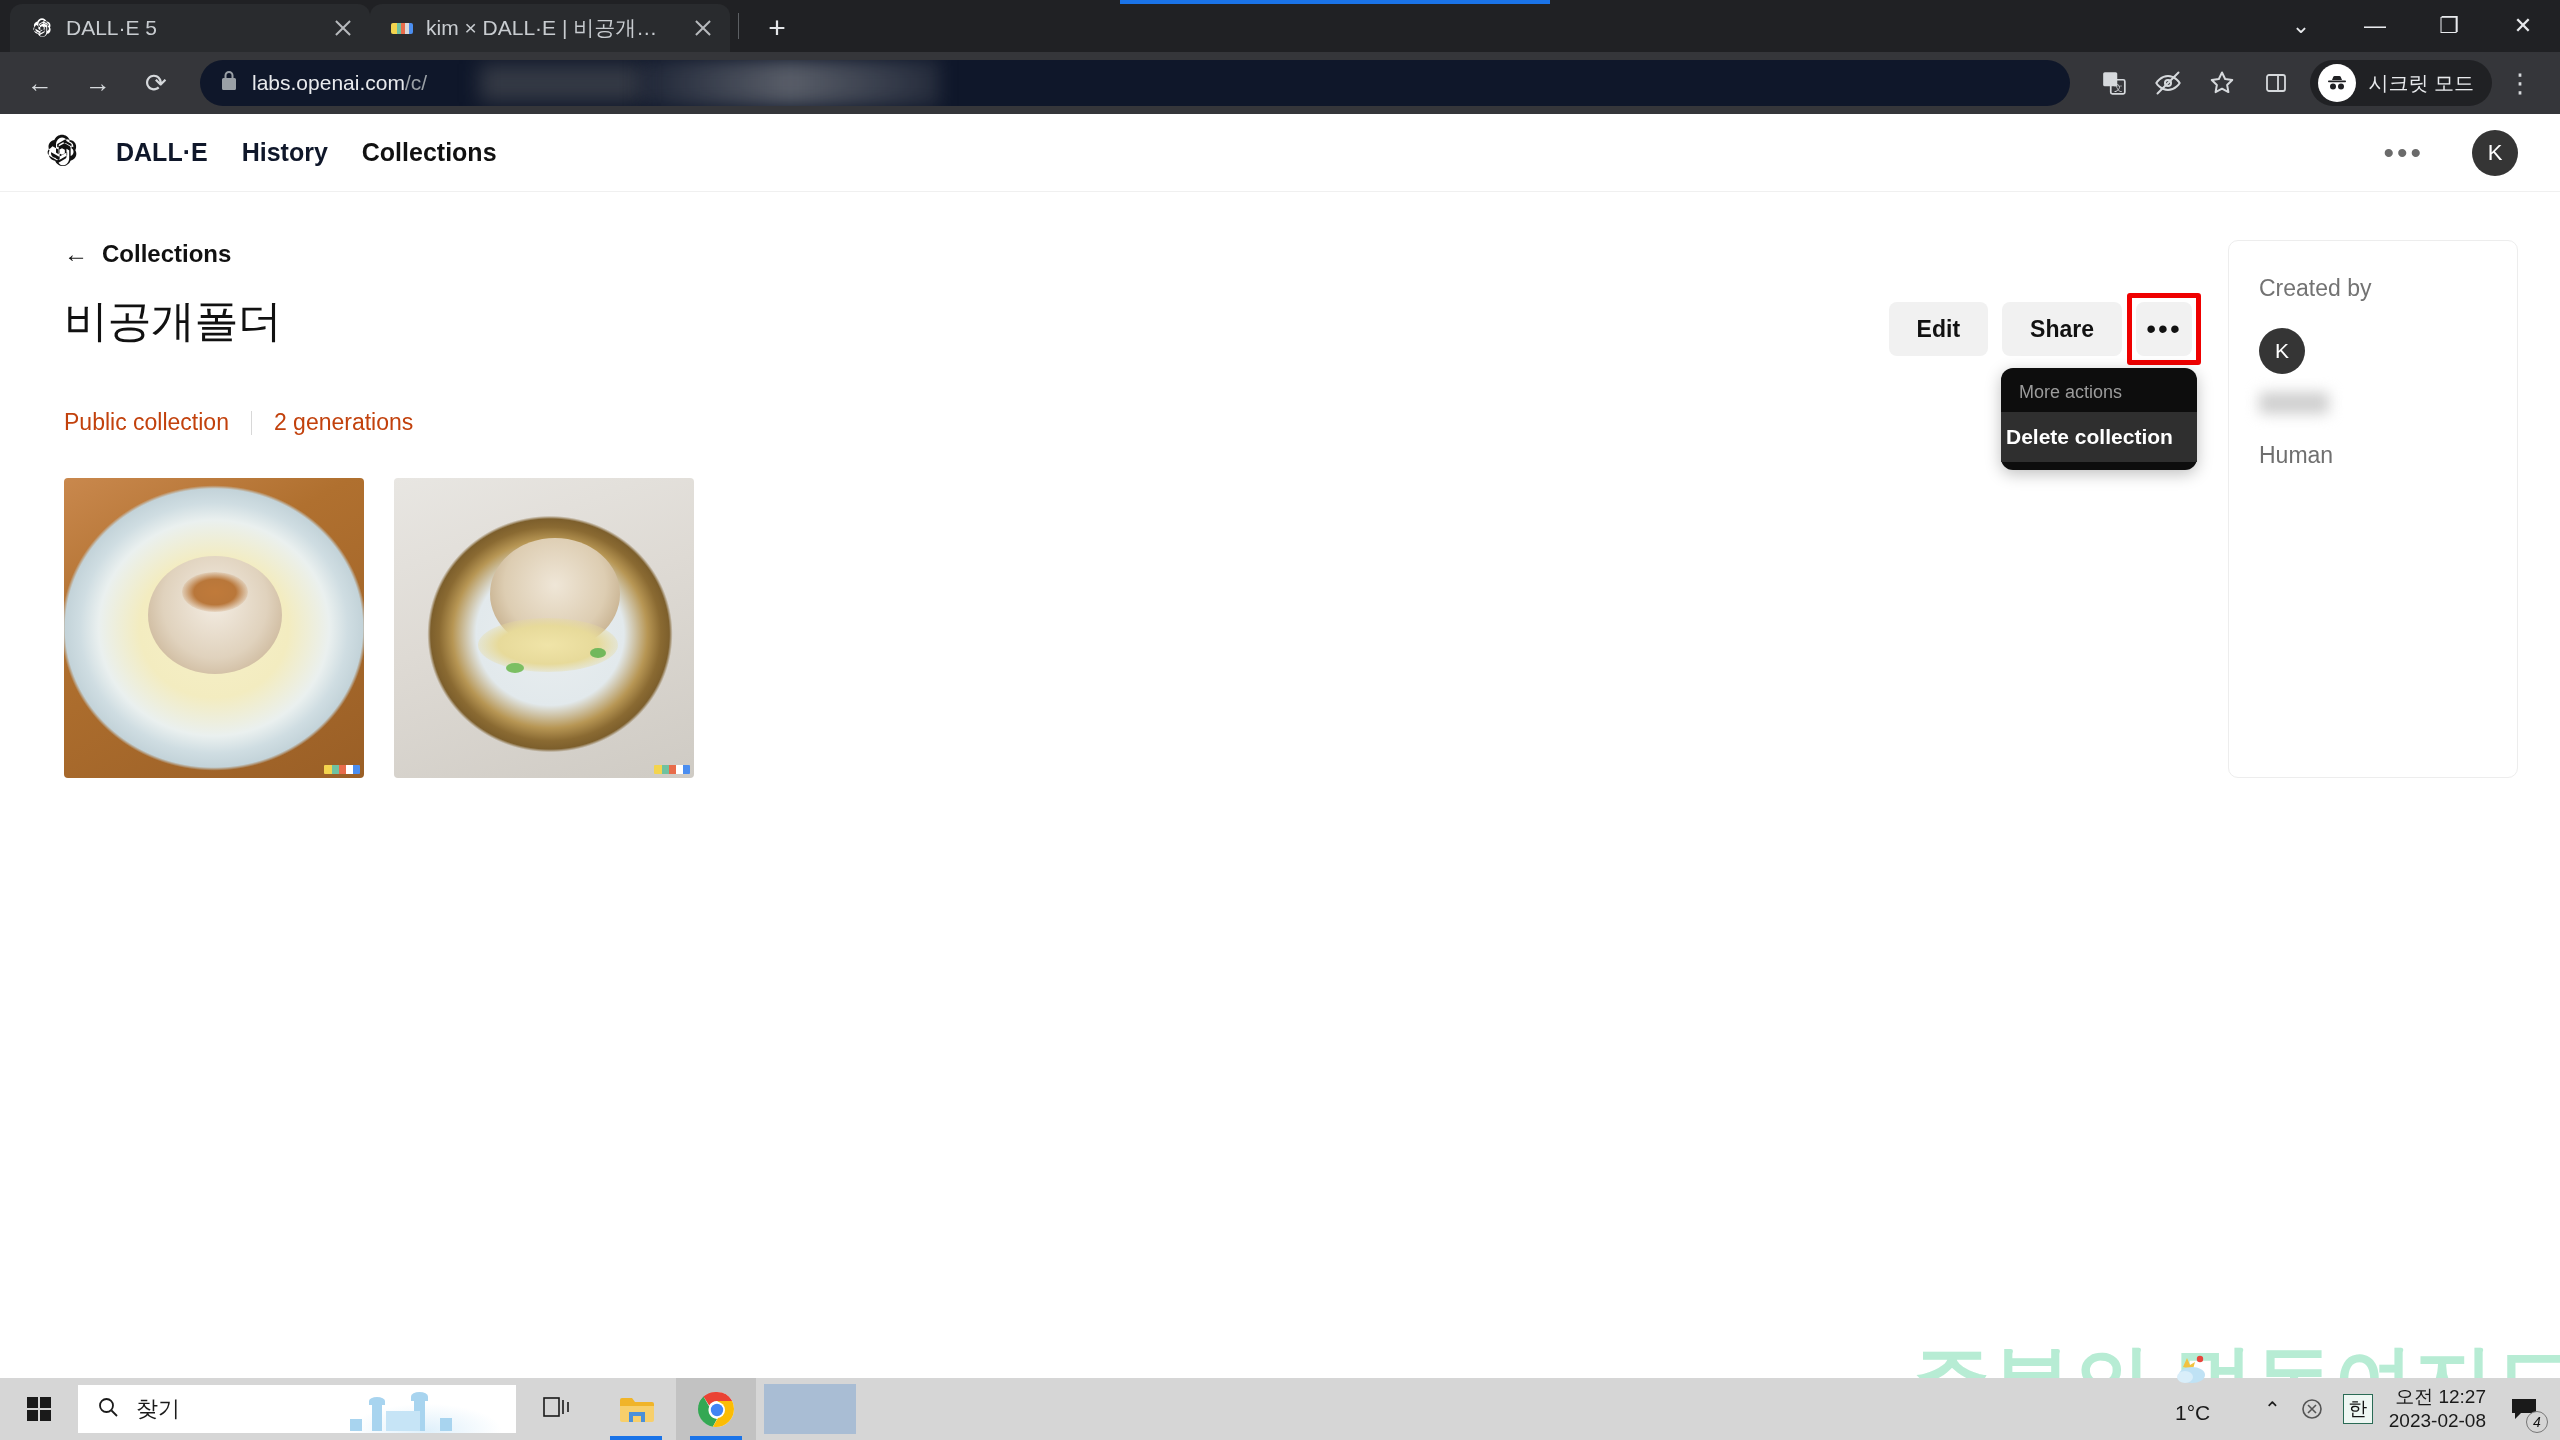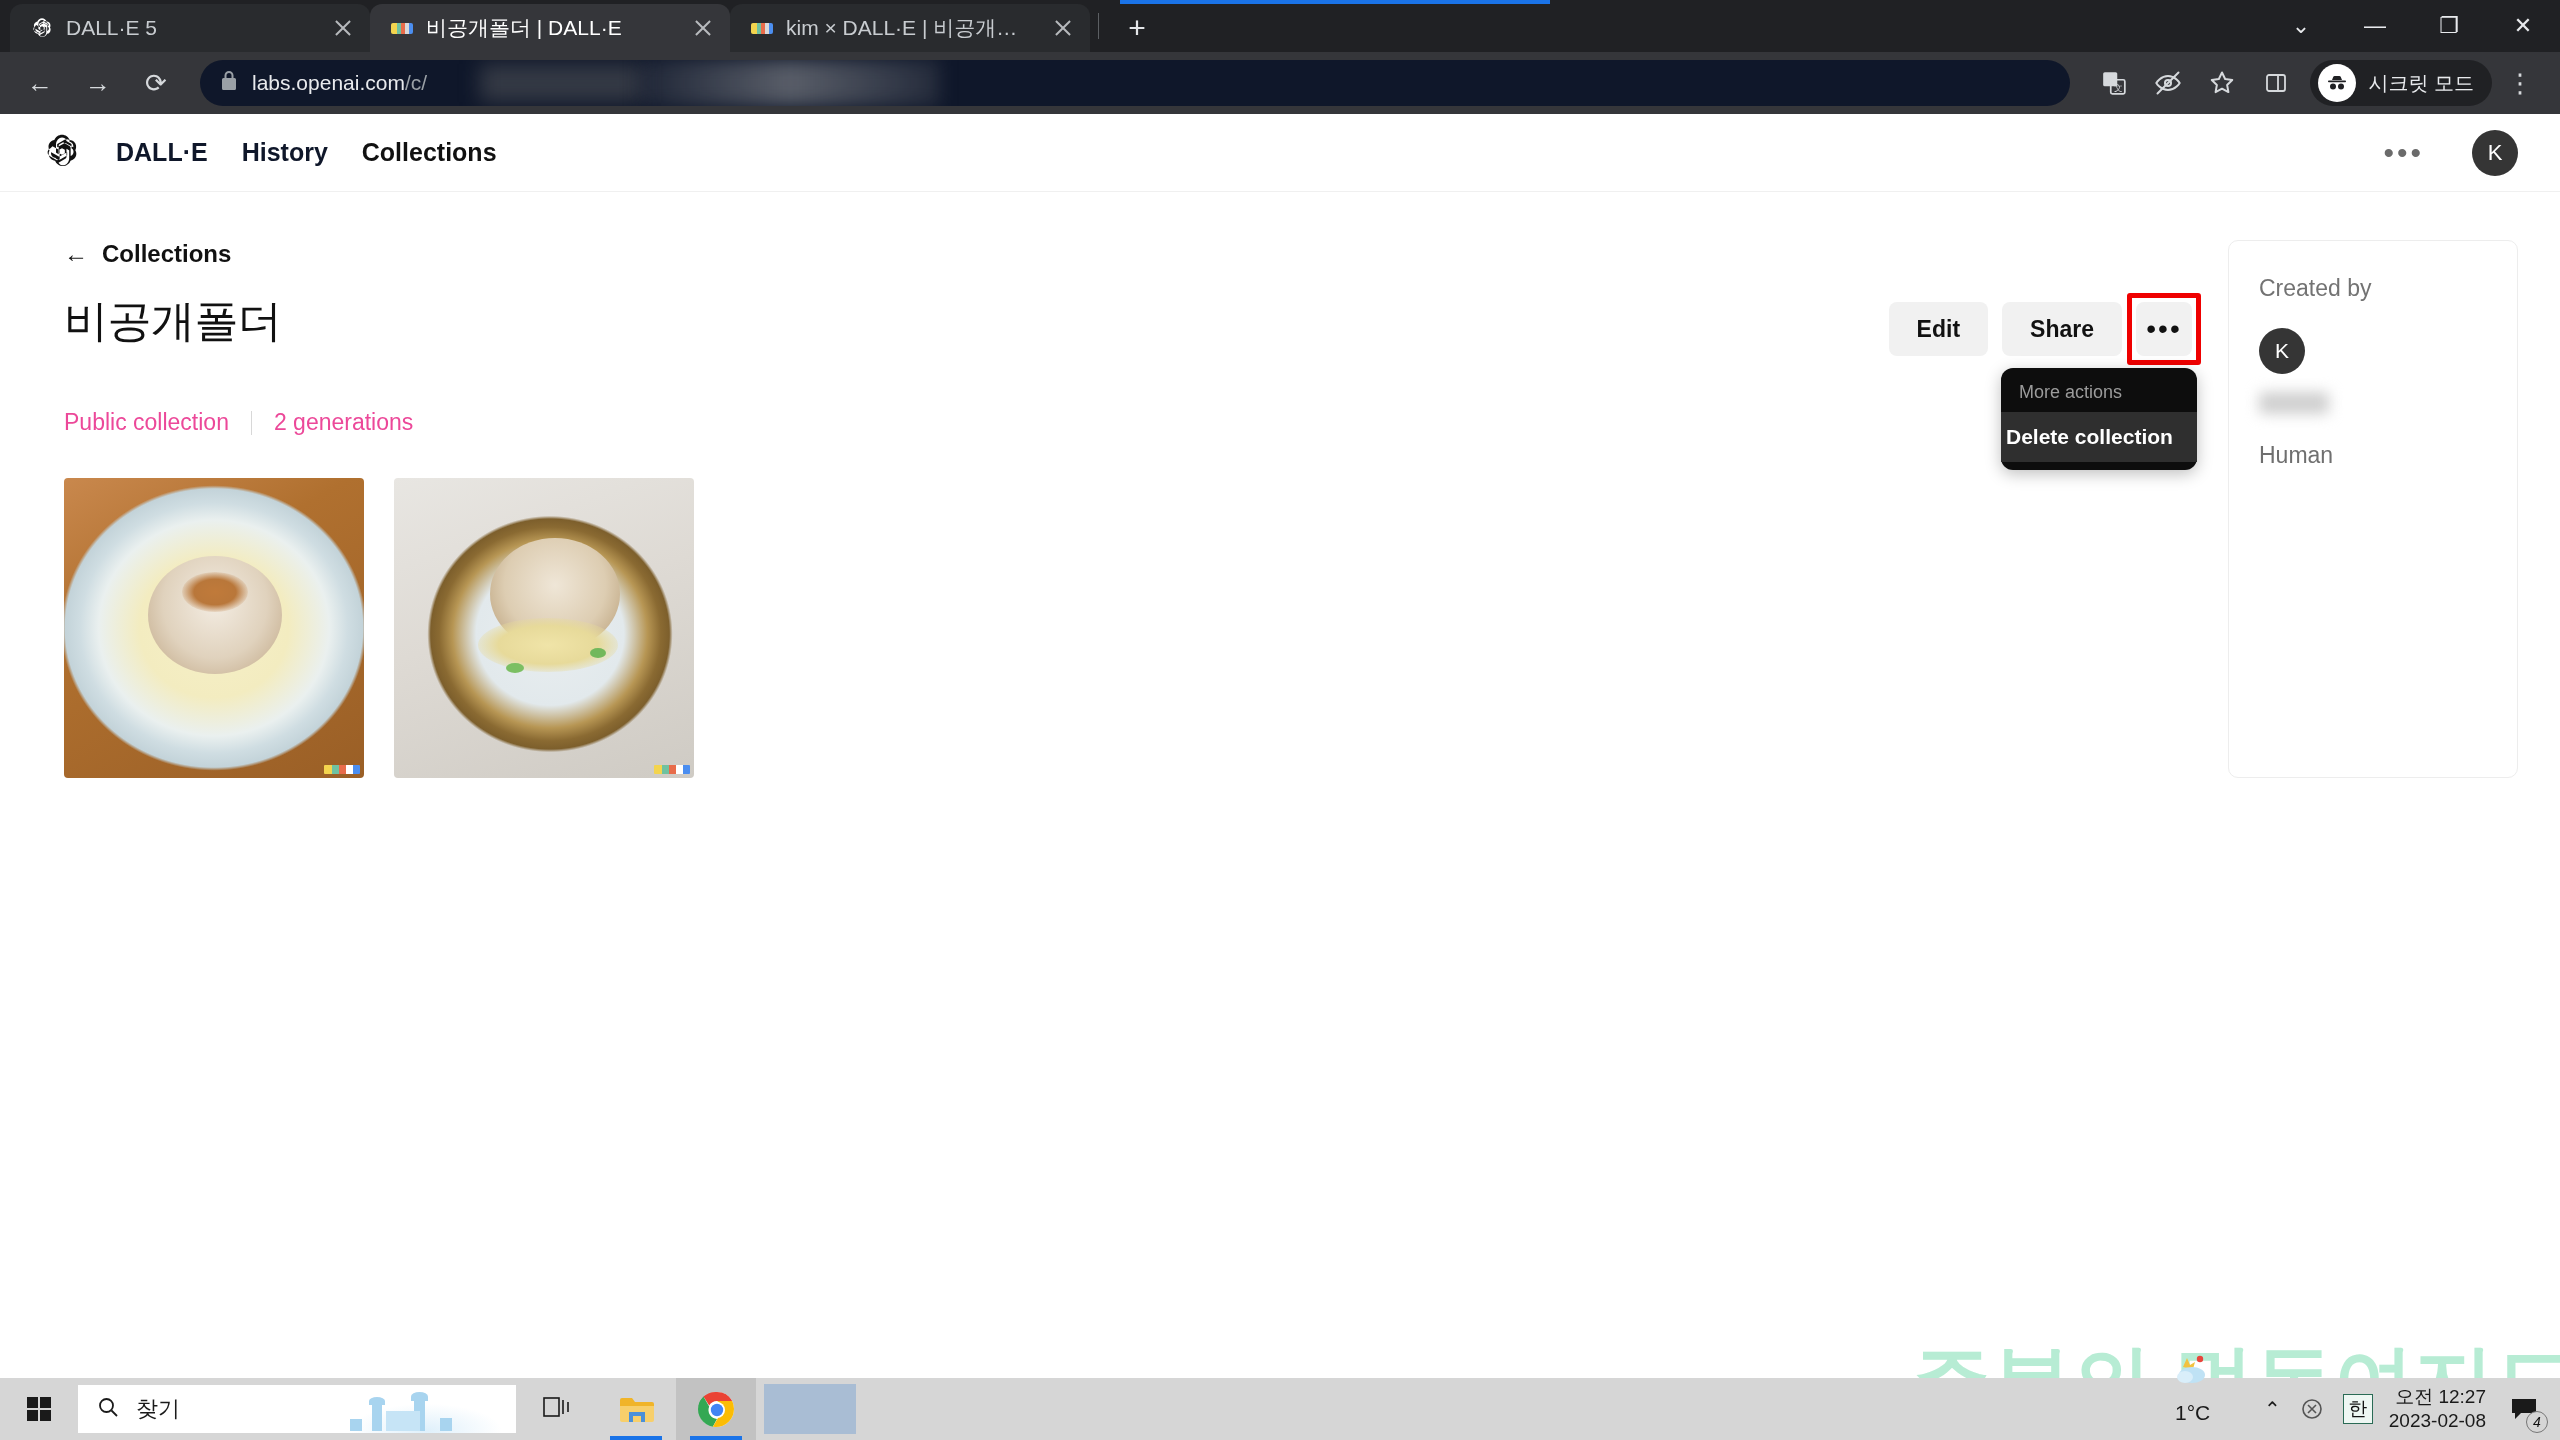--- a/index.html
+++ b/index.html
@@ -115,21 +115,21 @@
   }
 
   .content { display: flex; padding: 48px 42px 0 42px; gap: 36px; }
   .main-col { flex: 1; min-width: 0; position: relative; }
   .back-link {
     display: flex; align-items: center; gap: 14px;
     font-size: 24px; font-weight: 700; color: #111; margin-left: 22px;
   }
   .col-title { font-size: 44px; font-weight: 400; color: #111; margin: 24px 0 0 22px; letter-spacing: -0.5px; }
   .meta-row { display: flex; align-items: center; gap: 22px; margin: 58px 0 0 22px; }
-  .meta-text { font-size: 23px; color: #ec4899; }
+  .meta-text { font-size: 23px; color: #c2410c; }
   .meta-sep { width: 1px; height: 24px; background: #d8d8d8; }
 
   .thumb-grid { display: flex; gap: 30px; margin: 42px 0 0 22px; }
   .thumb {
     width: 300px; height: 300px; border-radius: 4px; position: relative;
     overflow: hidden;
   }
   .thumb1 { background:
     radial-gradient(ellipse 62% 58% at 50% 50%, #f6f0c8 0%, #f3ecc0 40%, #eaf0ef 62%, #cfdde2 72%, #c3d3d9 80%, transparent 82%),
     radial-gradient(ellipse 30% 26% at 50% 45%, #efe6d9 0%, #e3d6c6 55%, rgba(0,0,0,0) 70%),
@@ -270,27 +270,20 @@
     <div class="tab inactive">
       <span class="tab-favicon">
         <svg class="dalle-fav" viewBox="0 0 24 24" fill="#fff">
           <path d="M12 2.2c-2.1 0-3.9 1.3-4.6 3.2-2 .3-3.5 2-3.5 4.1 0 .8.2 1.5.6 2.2-.9 1.6-.6 3.7.8 5 .7.7 1.6 1 2.6 1.1.7 1.9 2.5 3.2 4.6 3.2s3.9-1.3 4.6-3.2c2-.3 3.5-2 3.5-4.1 0-.8-.2-1.5-.6-2.2.9-1.6.6-3.7-.8-5-.7-.7-1.6-1-2.6-1.1-.7-1.9-2.5-3.2-4.6-3.2zm0 1.7c1.2 0 2.2.6 2.8 1.6l-4.3 2.5c-.3.2-.5.5-.5.9v5l-1.5-.9c-.1 0-.1-.1-.1-.2V8.2c0-2.4 1.8-4.3 3.6-4.3zm4.5 2.6c1.3.2 2.3 1.3 2.3 2.7 0 .2 0 .4-.1.6l-4.3-2.5c-.3-.2-.7-.2-1 0l-4.3 2.5V8c0-.1 0-.1.1-.2l4.3-2.5c1-.6 2.3-.4 3 .2zM6.3 9.1l4.3 2.5v5l-1.5.9c-.1 0-.1 0-.2 0L4.6 15c-1.2-.7-1.6-2.2-.9-3.4.3-.6.8-1 1.4-1.2.4-.5.8-.9 1.2-1.3zm11.4 1.3c1.2.7 1.6 2.2.9 3.4-.3.6-.8 1-1.4 1.2v-5c0-.4-.2-.7-.5-.9l-4.3-2.5 1.5-.9c.1 0 .1 0 .2 0l3.6 2.1zM12 10.3l1.7 1v2l-1.7 1-1.7-1v-2l1.7-1zm4.3 3.5v2.5c0 2.4-1.8 4.3-3.6 4.3-1.2 0-2.2-.6-2.8-1.6l4.3-2.5c.3-.2.5-.5.5-.9v-5l1.5.9c.1 0 .1.1.1.2v2.1zM7.7 16c-1.3-.2-2.3-1.3-2.3-2.7 0-.2 0-.4.1-.6l4.3 2.5c.3.2.7.2 1 0l4.3-2.5v1.8c0 .1 0 .1-.1.2l-3.6 2.1c-1.2.7-2.7.3-3.4-.8z"></path>
         </svg>
       </span>
       <span class="tab-title">DALL·E 5</span>
       <span class="tab-close"></span>
     </div>
 
-    <div class="tab active">
-      <span class="tab-favicon">
-          <i class="stripe-fav"></i>
-        </span>
-      <span class="tab-title">비공개폴더 | DALL·E</span>
-      <span class="tab-close"></span>
-    </div>
 
     <div class="tab inactive">
       <span class="tab-favicon">
           <i class="stripe-fav"></i>
         </span>
       <span class="tab-title">kim × DALL·E | 비공개폴더</span>
       <span class="tab-close"></span>
     </div>
 
     <span class="tab-divider"></span>

